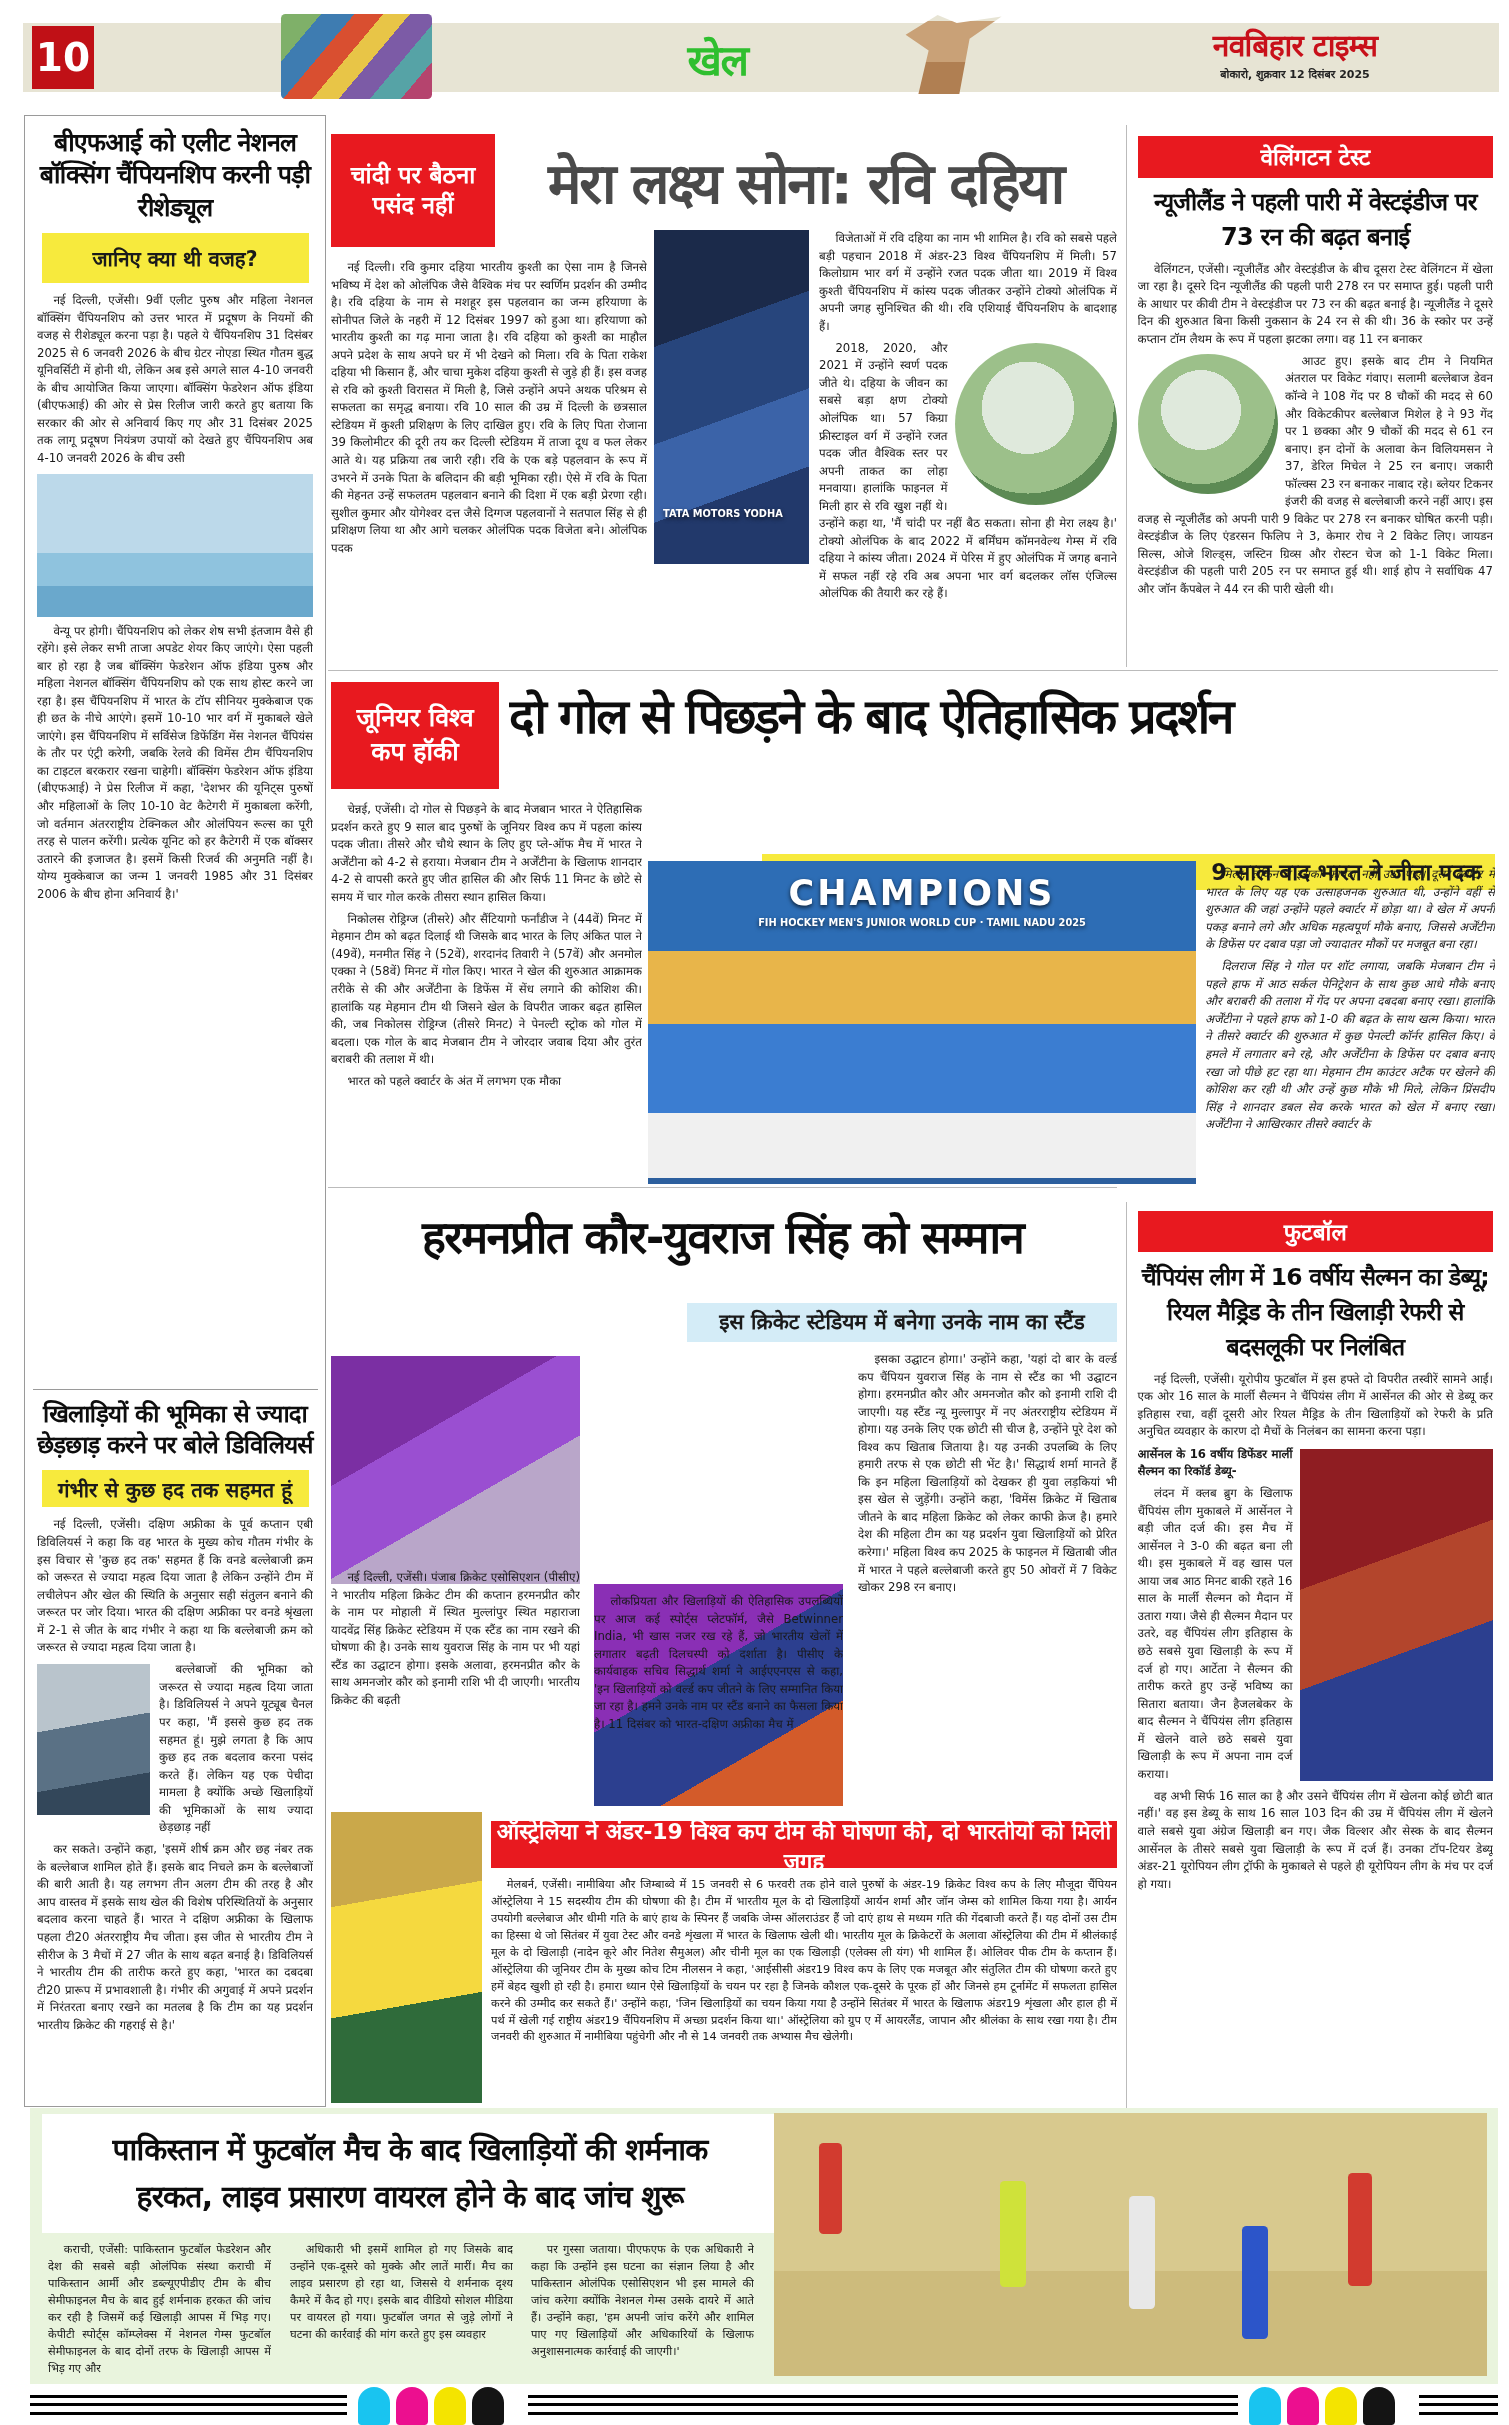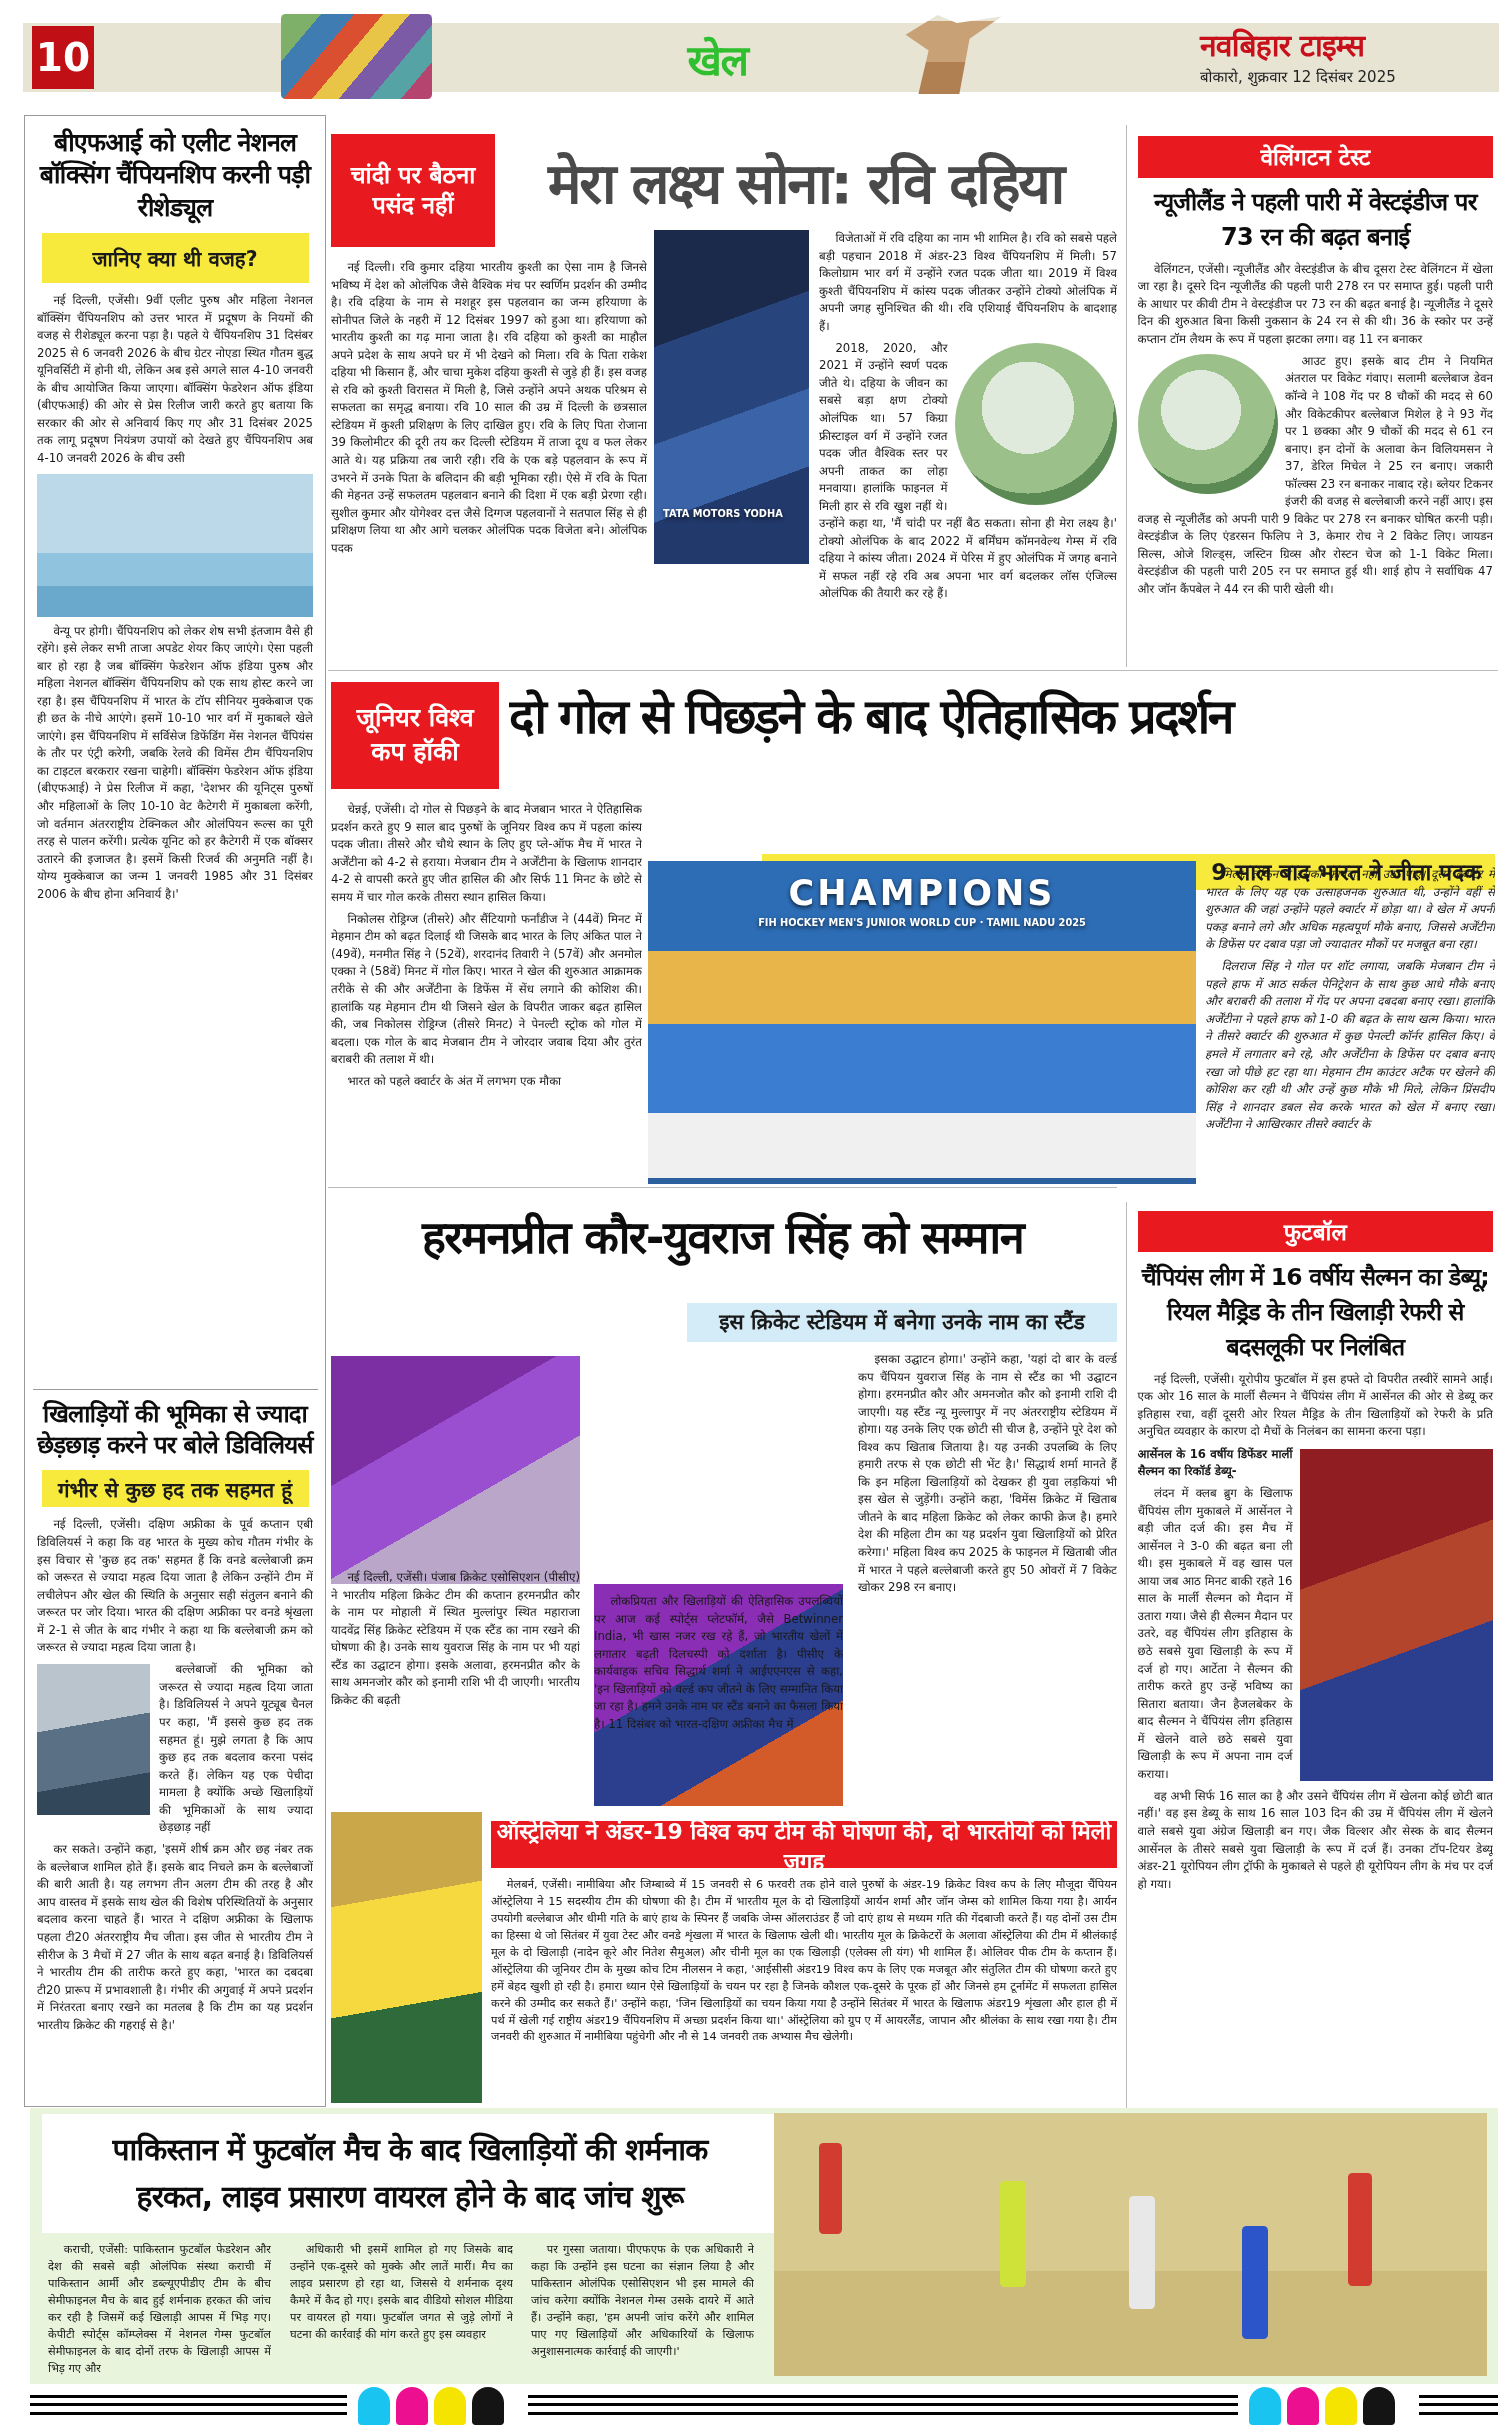--- a/index.html
+++ b/index.html
@@ -11,23 +11,23 @@
   .header-band{left:22.6px;top:22.6px;width:1476px;height:69px;background:#e7e4d4;}
   .pagenum{left:32px;top:26px;width:62px;height:63px;background:#c01016;color:#fff;
            font-size:39px;font-weight:bold;display:flex;align-items:center;justify-content:center;}
   .collage{left:281px;top:13.6px;width:151px;height:85px;border-radius:4.5px;
            background:linear-gradient(130deg,#7fb069 0 18%,#3e7cb1 18% 33%,#d94f30 33% 46%,#e8c547 46% 58%,#7c5ba6 58% 72%,#56a3a6 72% 86%,#b5446e 86% 100%);}
   .section-title{left:627px;top:30px;width:181px;text-align:center;color:#2fbf2f;
                  font-size:42px;font-weight:bold;letter-spacing:-1.5px;}
   .statue{left:880px;top:15px;width:128px;height:79px;
           background:linear-gradient(180deg,#e7e4d4 0 8%,#c9a177 8% 60%,#b07f52 60% 100%);
           clip-path:polygon(45% 0,60% 10%,95% 2%,70% 30%,62% 100%,30% 100%,38% 45%,20% 25%);}
-  .masthead{left:1200px;top:30px;width:294px;text-align:left;}
+  .masthead{left:1148px;top:30px;width:294px;text-align:center;}
   .masthead .name{color:#c8101a;font-size:30px;font-weight:bold;letter-spacing:-0.8px;line-height:1.05;}
-  .masthead .date{color:#222;font-size:15px;font-weight:normal;margin-top:4.5px;}
+  .masthead .date{color:#222;font-size:11px;font-weight:bold;margin-top:4.5px;}
   
   .kicker{background:#e8191f;color:#ffffff;font-weight:bold;display:flex;align-items:center;justify-content:center;text-align:center;}
   .yellowbar{background:#f7ea3d;font-weight:bold;text-align:center;margin-top:32px;}
   .bluebar{background:#d4ecf7;font-weight:bold;text-align:center;}
   .headline{font-weight:bold;color:#0d0d0d;letter-spacing:-0.8px;}
   .body{font-size:11.7px;line-height:1.5;text-align:justify;color:#191919;}
   .body p{margin:0 0 4.5px 0;text-indent:1.4em;}
   .rule{border-top:0.8px solid #9a9a9a;}
   .boxed{border:0.8px solid #9a9a9a;}
   

